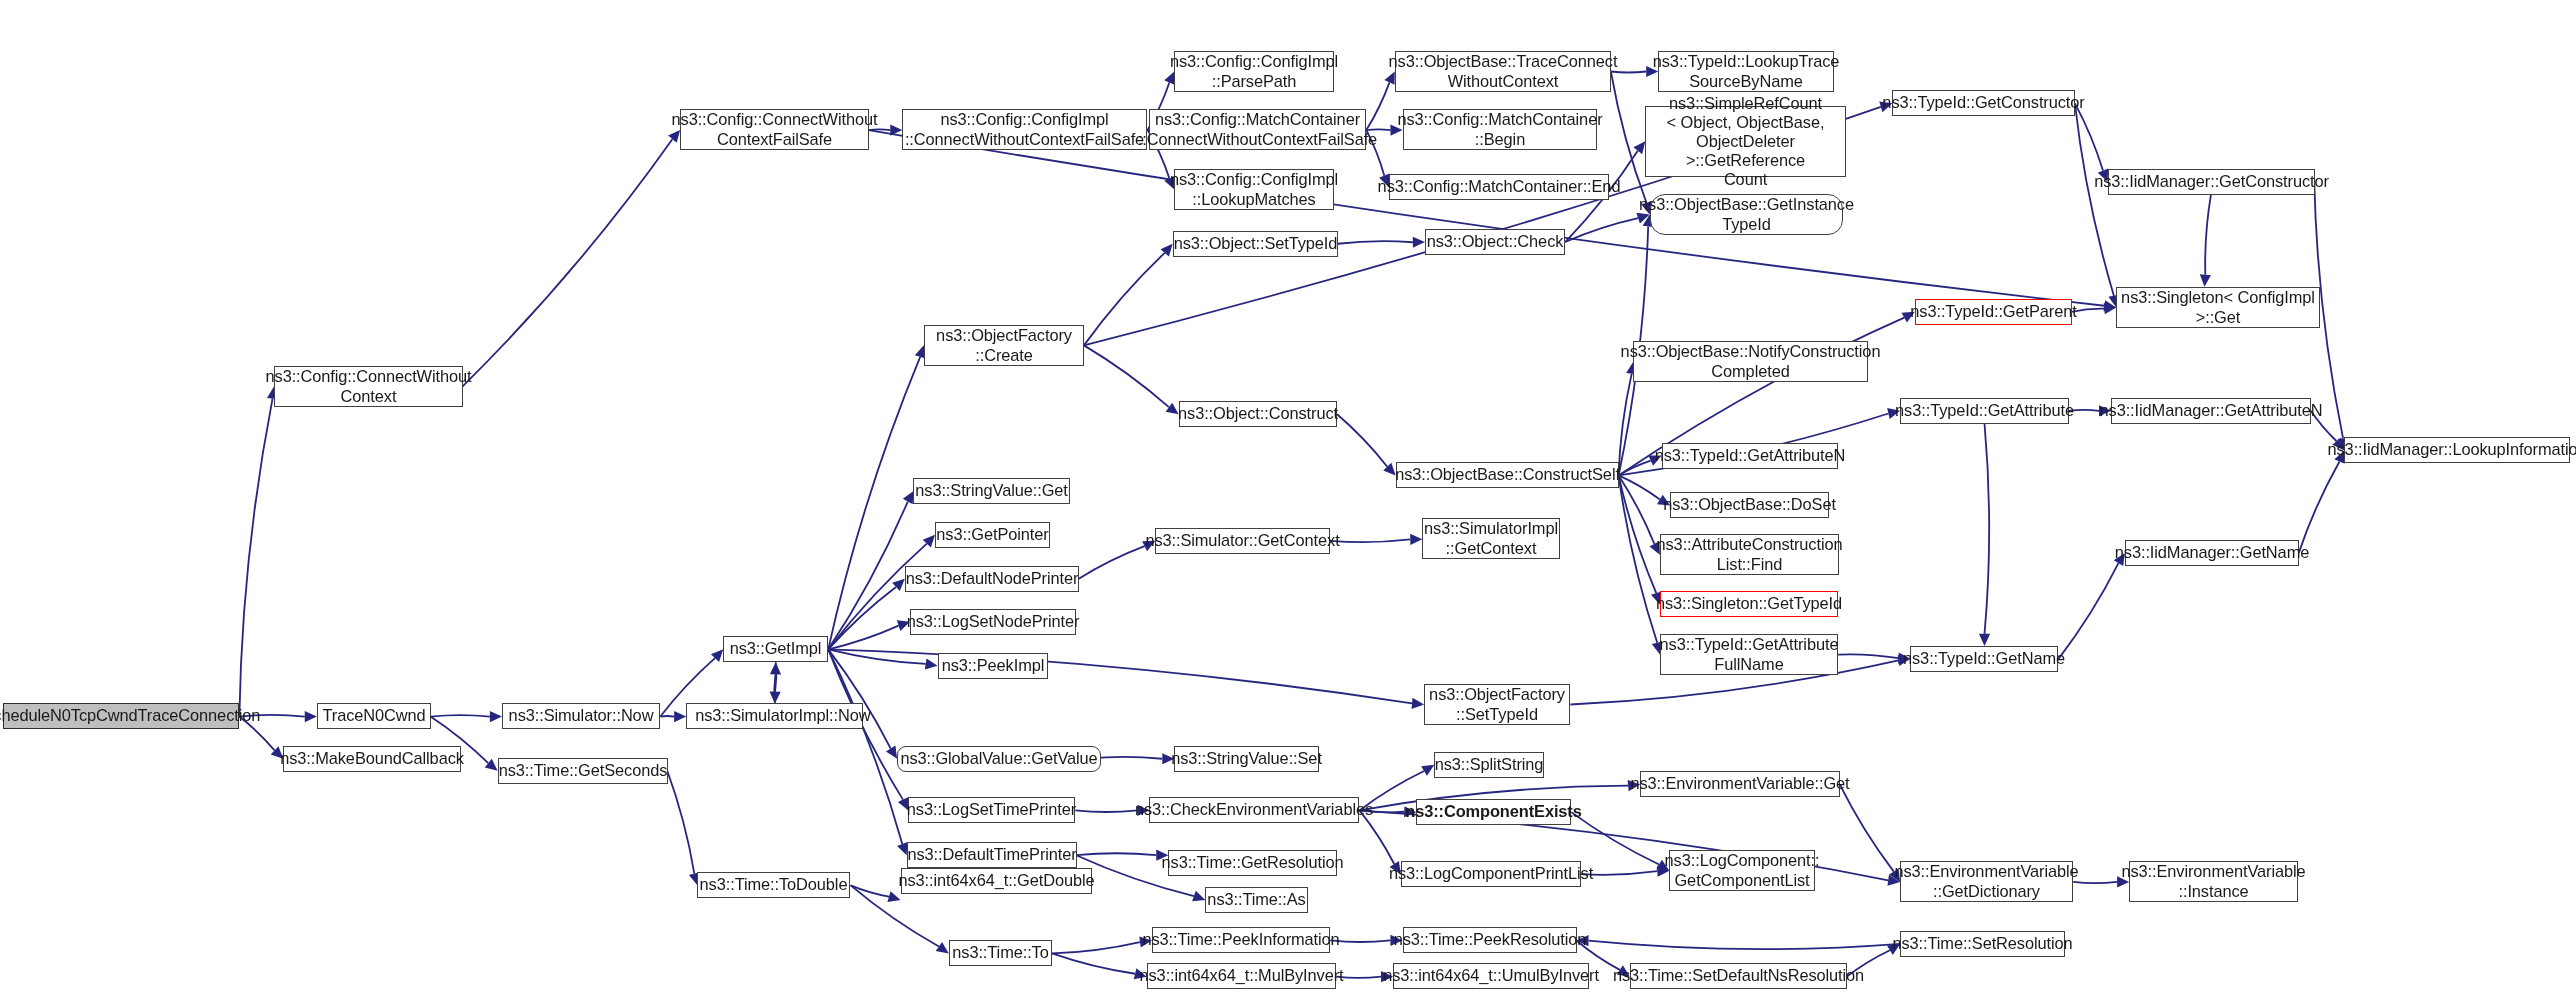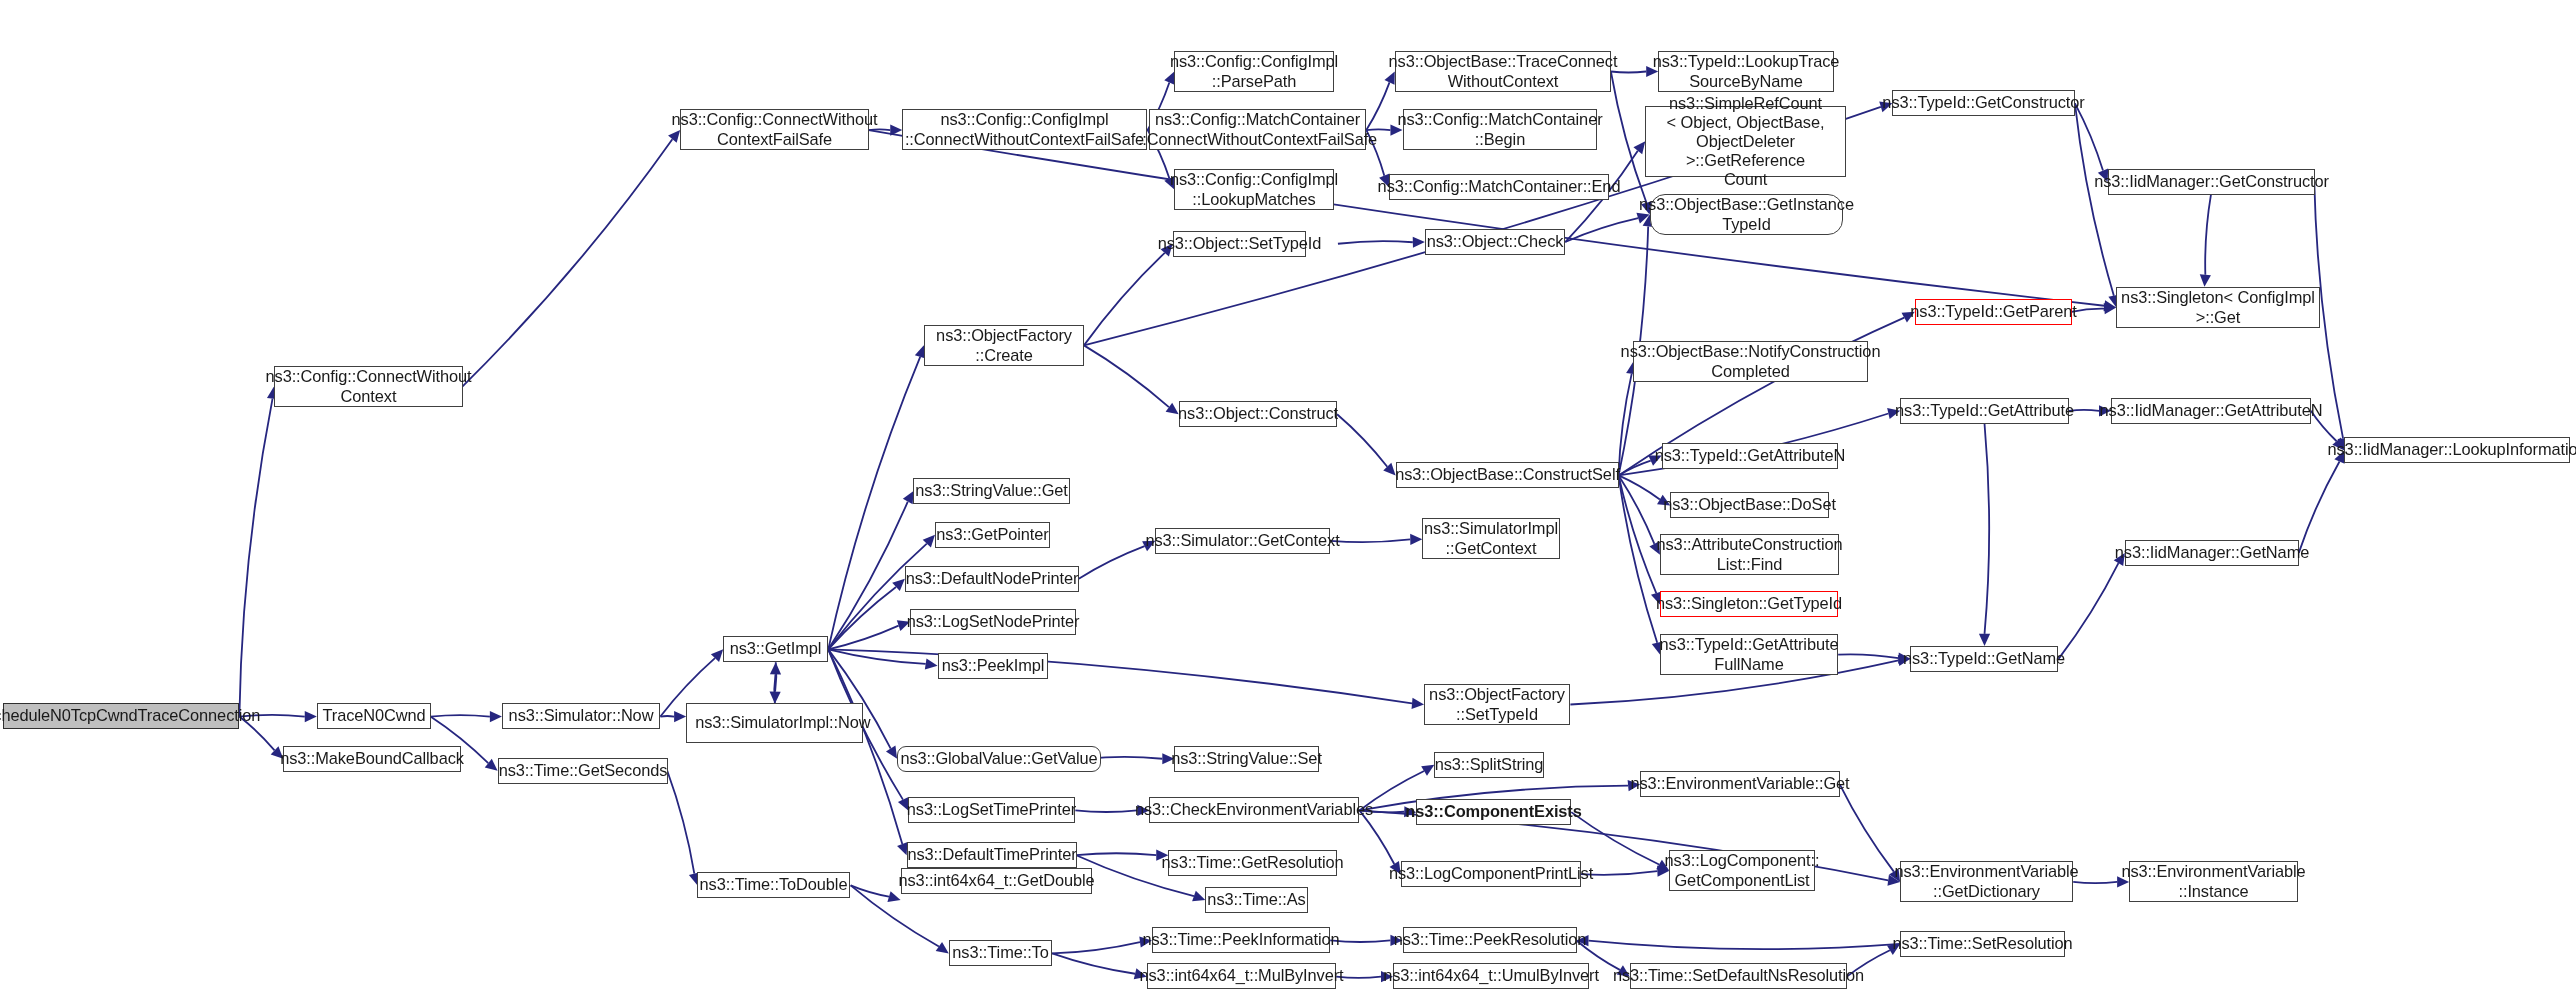--- a/index.html
+++ b/index.html
@@ -230,37 +230,37 @@
       <polygon points="2207,1096 2198.460235842787,1108.8577769516812 2191.6669290897066,1097.7739606703387" class="edge-head"></polygon>
       <path d="M 2207 1096 Q 2025.8316039267827 1109.8664638715613 1844.9992078535654 1092.148927743123" class="edge-path"></path>
       <polygon points="1831,1092 1845.0683528771583,1085.6492955253962 1844.9300628299725,1098.64855996085" class="edge-head"></polygon>
     </svg>
   <div id="node-layer">
       <div class="node root" style="left: 3.4px; top: 703px; width: 236px; height: 26px;">ScheduleN0TcpCwndTraceConnection</div>
       <div class="node" style="left: 317px; top: 703px; width: 114px; height: 26px;">TraceN0Cwnd</div>
       <div class="node" style="left: 283px; top: 746px; width: 178px; height: 26px;">ns3::MakeBoundCallback</div>
       <div class="node" style="left: 502px; top: 703px; width: 158px; height: 26px;">ns3::Simulator::Now</div>
       <div class="node" style="left: 498px; top: 758px; width: 170px; height: 26px;">ns3::Time::GetSeconds</div>
-      <div class="node" style="left: 686px; top: 703px; width: 177px; height: 40px; padding-left: 20px;">ns3::SimulatorImpl::Now</div>
+      <div class="node" style="left: 686px; top: 703px; width: 177px; height: 26px; padding-left: 20px;">ns3::SimulatorImpl::Now</div>
       <div class="node" style="left: 723px; top: 636px; width: 105px; height: 26px;">ns3::GetImpl</div>
       <div class="node" style="left: 697px; top: 872px; width: 153px; height: 26px;">ns3::Time::ToDouble</div>
       <div class="node" style="left: 913px; top: 478px; width: 157px; height: 26px;">ns3::StringValue::Get</div>
       <div class="node" style="left: 935px; top: 522px; width: 115px; height: 26px;">ns3::GetPointer</div>
       <div class="node" style="left: 905px; top: 566px; width: 174px; height: 26px;">ns3::DefaultNodePrinter</div>
       <div class="node" style="left: 910px; top: 609px; width: 166px; height: 26px;">ns3::LogSetNodePrinter</div>
       <div class="node" style="left: 938px; top: 653px; width: 110px; height: 26px;">ns3::PeekImpl</div>
       <div class="node" style="left: 897px; top: 746px; width: 204px; height: 26px; border-radius: 9px;">ns3::GlobalValue::GetValue</div>
       <div class="node" style="left: 908px; top: 797px; width: 167px; height: 26px;">ns3::LogSetTimePrinter</div>
       <div class="node" style="left: 907px; top: 842px; width: 170px; height: 26px;">ns3::DefaultTimePrinter</div>
       <div class="node" style="left: 901px; top: 868px; width: 191px; height: 26px;">ns3::int64x64_t::GetDouble</div>
       <div class="node" style="left: 949px; top: 940px; width: 103px; height: 26px;">ns3::Time::To</div>
       <div class="node" style="left: 924px; top: 325px; width: 160px; height: 41px;">ns3::ObjectFactory
 ::Create</div>
       <div class="node" style="left: 1179px; top: 401px; width: 158px; height: 26px;">ns3::Object::Construct</div>
-      <div class="node" style="left: 1173px; top: 231px; width: 133px; height: 26px;">ns3::Object::SetTypeId</div>
+      <div class="node" style="left: 1173px; top: 231px; width: 165px; height: 26px;">ns3::Object::SetTypeId</div>
       <div class="node" style="left: 680px; top: 109px; width: 189px; height: 41px;">ns3::Config::ConnectWithout
 ContextFailSafe</div>
       <div class="node" style="left: 274px; top: 366px; width: 189px; height: 41px;">ns3::Config::ConnectWithout
 Context</div>
       <div class="node" style="left: 902px; top: 109px; width: 245px; height: 41px;">ns3::Config::ConfigImpl
 ::ConnectWithoutContextFailSafe</div>
       <div class="node" style="left: 1174px; top: 51px; width: 160px; height: 41px;">ns3::Config::ConfigImpl
 ::ParsePath</div>
       <div class="node" style="left: 1149px; top: 109px; width: 217px; height: 41px;">ns3::Config::MatchContainer
 ::ConnectWithoutContextFailSafe</div>

